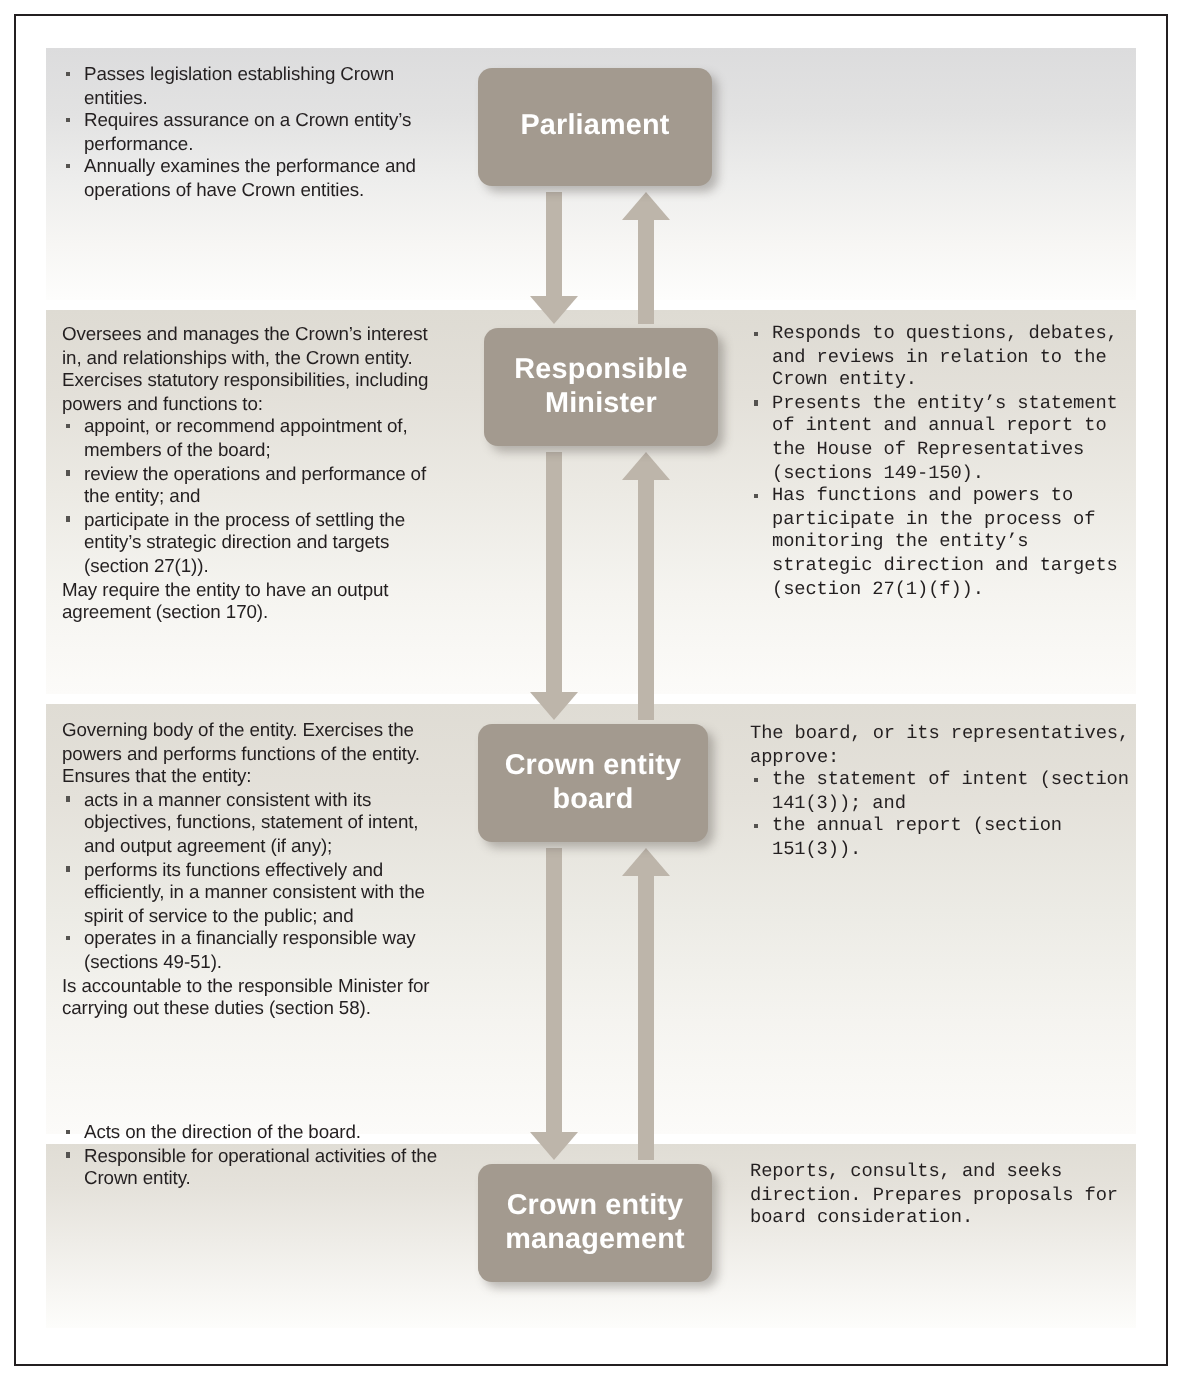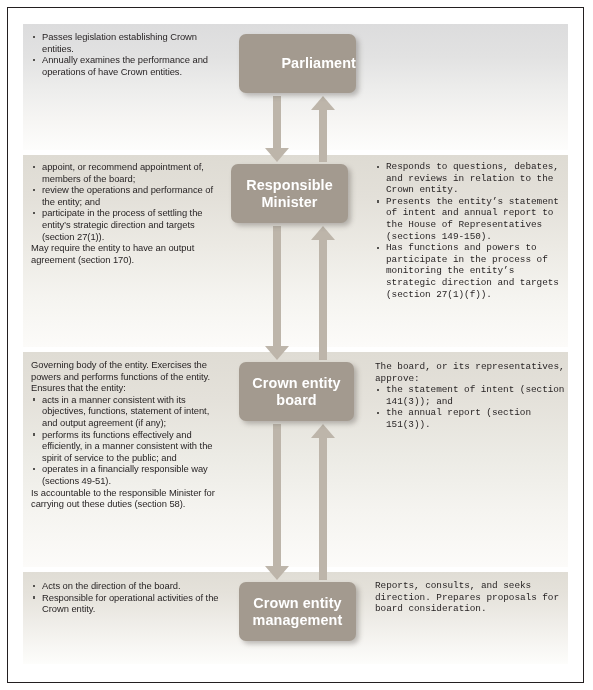--- a/index.html
+++ b/index.html
@@ -77,26 +77,26 @@
     position: absolute;
     background: #a39a8f;
     border-radius: 7px;
     color: #ffffff;
     font-weight: bold;
     font-size: 14.4px;
     line-height: 17px;
     text-align: center;
     display: flex;
     align-items: center;
-    justify-content: flex-end;
+    justify-content: center;
     box-shadow: 3px 3px 5px rgba(80,75,70,0.35);
     letter-spacing: 0.1px;
   }
   #node-parliament  { left: 239px; top: 34px;  width: 117px; height: 59px; }
-  #node-minister    { left: 231px; top: 164px; width: 117px; height: 59px; }
+  #node-minister    { left: 242px; top: 164px; width: 117px; height: 59px; }
   #node-board       { left: 239px; top: 362px; width: 115px; height: 59px; }
   #node-management  { left: 239px; top: 582px; width: 117px; height: 59px; }
 
   
   .arrow {
     position: absolute;
     width: 24px;
   }
   .arrow .shaft {
     position: absolute;
@@ -140,25 +140,27 @@
 
   <div class="band b1"></div>
   <div class="band b2"></div>
   <div class="band b3"></div>
   <div class="band b4"></div>
 
   <div class="txt left" style="top:31px;">
 
     <ul>
       <li>Passes legislation establishing Crown entities.</li>
+      <li>Requires assurance on a Crown entity’s performance.</li>
       <li>Annually examines the performance and operations of have Crown entities.</li>
     </ul>
   </div>
 
   <div class="txt left" style="top:161px;">
+    <p>Oversees and manages the Crown’s interest in, and relationships with, the Crown entity. Exercises statutory responsibilities, including powers and functions to:</p>
     <ul>
       <li>appoint, or recommend appointment of, members of the board;</li>
       <li>review the operations and performance of the entity; and</li>
       <li>participate in the process of settling the entity’s strategic direction and targets (section 27(1)).</li>
     </ul>
     <p>May require the entity to have an output agreement (section 170).</p>
   </div>
 
   <div class="txt right" style="top:161px;">
     <ul>
@@ -180,21 +182,21 @@
   </div>
 
   <div class="txt right" style="top:361px;">
     <p>The board, or its representatives, approve:</p>
     <ul>
       <li>the statement of intent (section 141(3)); and</li>
       <li>the annual report (section 151(3)).</li>
     </ul>
   </div>
 
-  <div class="txt left" style="top:580px;">
+  <div class="txt left" style="top:560px;">
     <ul>
       <li>Acts on the direction of the board.</li>
       <li>Responsible for operational activities of the Crown entity.</li>
     </ul>
   </div>
 
   <div class="txt right" style="top:580px;">
     <p>Reports, consults, and seeks direction. Prepares proposals for board consideration.</p>
   </div>
 

